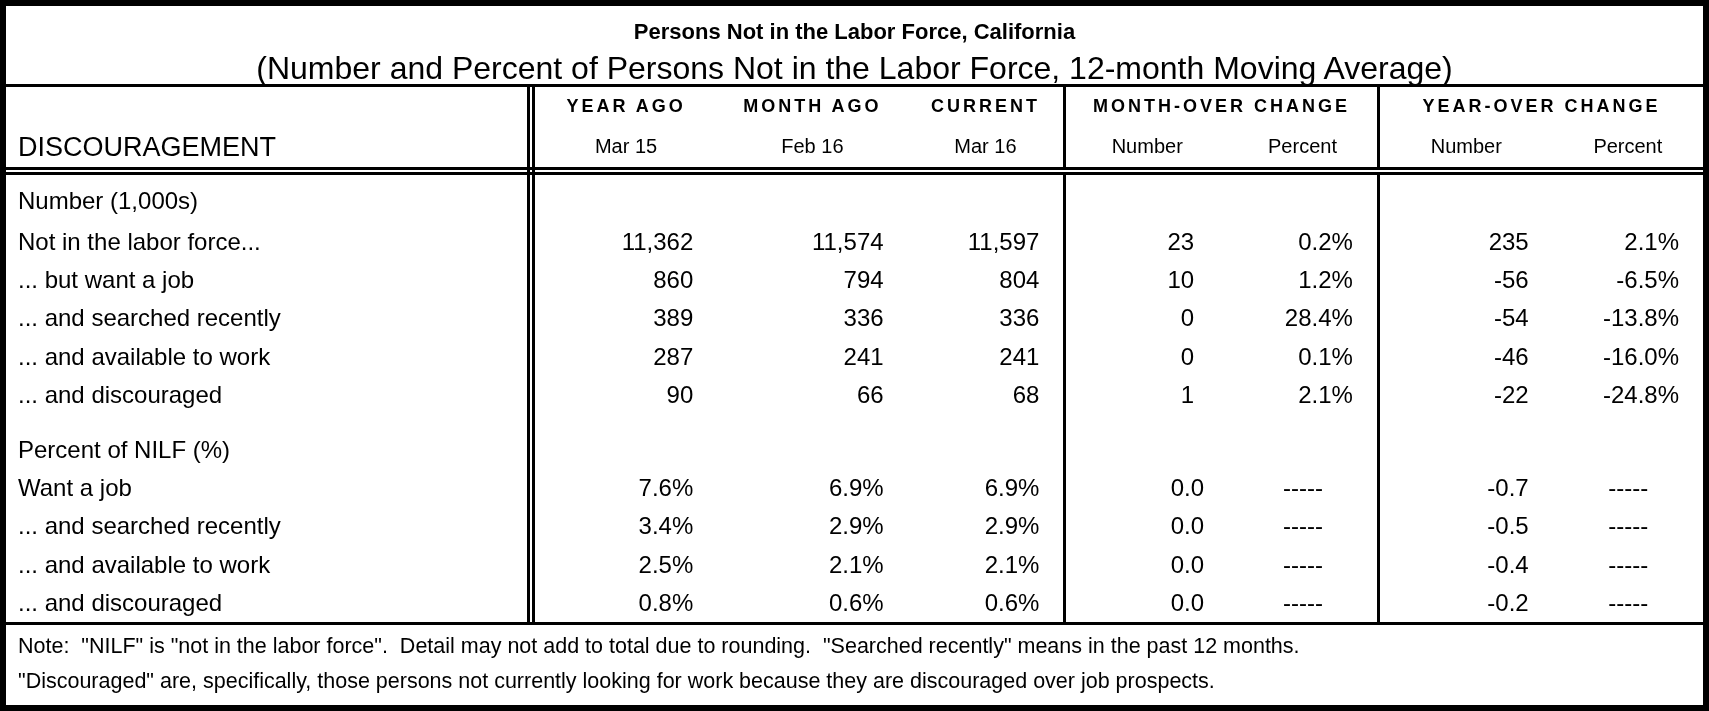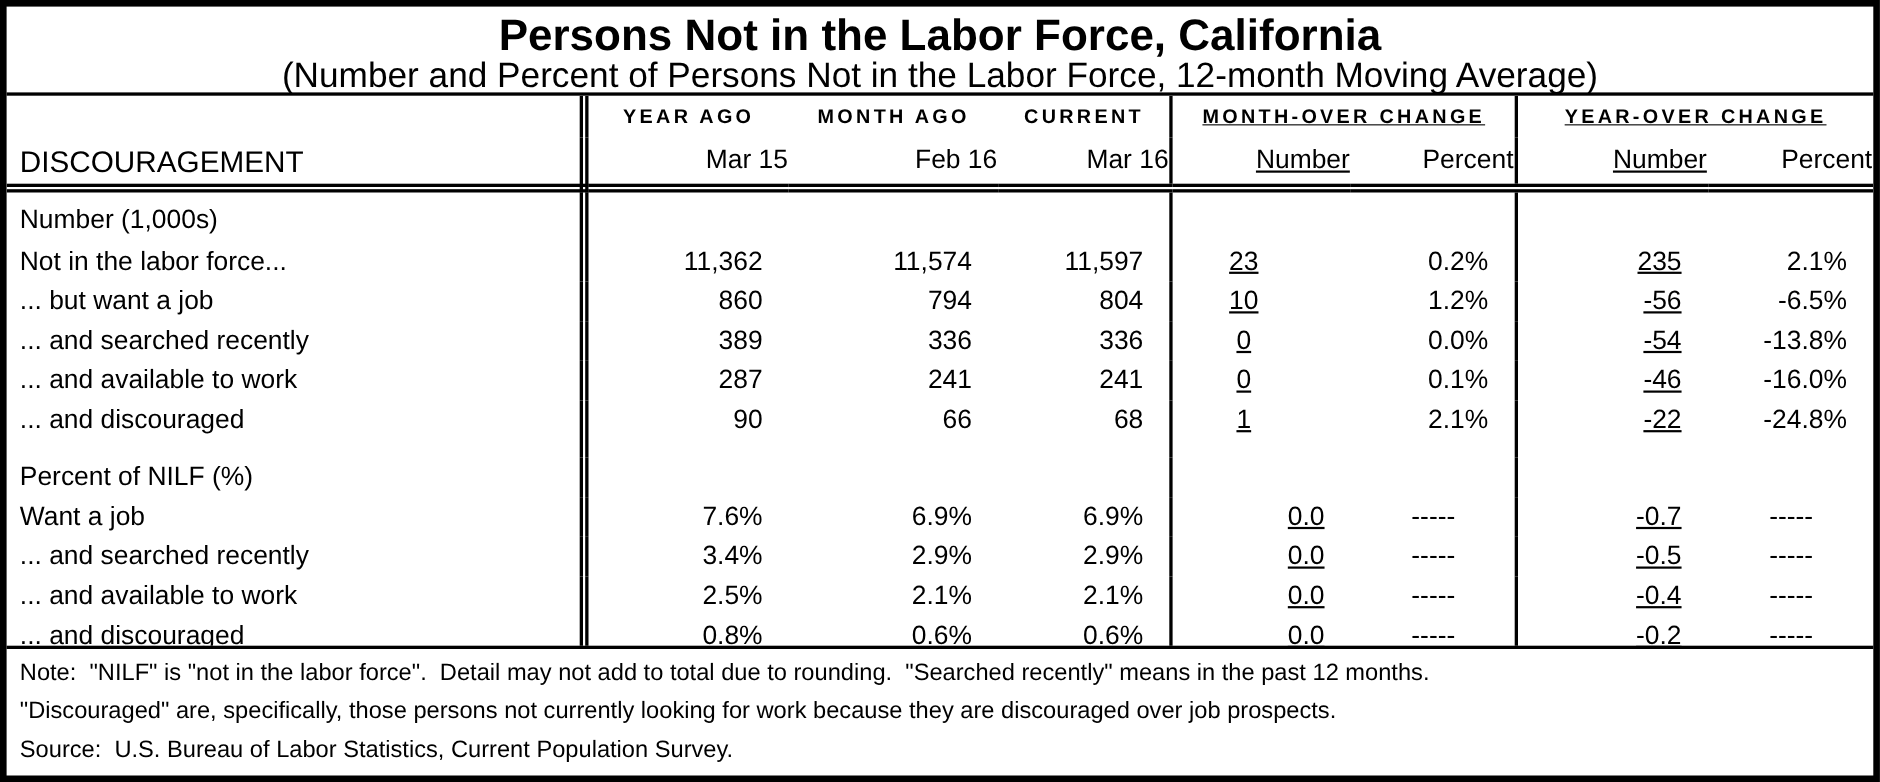--- a/index.html
+++ b/index.html
@@ -12,49 +12,49 @@
     background:#fff;
   }
   
   .title-block{
     border-bottom:3px solid #000;
     text-align:center;
     padding-top:6px;
     height:81px;box-sizing:border-box;
     flex:0 0 auto;
   }
-  .title{font-size:40px;font-weight:bold;line-height:40px;}
+  .title{font-size:22px;font-weight:bold;line-height:40px;}
   .subtitle{font-size:32px;line-height:32px;}
   
   .table-wrap{flex:1 1 auto;overflow:hidden;}
   table{
     border-collapse:collapse;
     table-layout:fixed;
     width:100%;height:100%;
   }
   td,th{margin:0;overflow:hidden;white-space:nowrap;font-weight:normal;}
   
   .lbl{border-right:8px double #000;text-align:left;padding-left:12px;}
-  .sepl{border-left:3px solid #000;text-decoration:underline;}
+  .sepl{border-left:3px solid #000;}
   
   thead .grp{
     font-size:18px;font-weight:bold;letter-spacing:3px;
     text-align:center;vertical-align:middle;height:36px;
   }
   thead .sub{
-    font-size:24px;text-align:right;vertical-align:middle;height:40px;
+    font-size:20px;text-align:center;vertical-align:middle;height:40px;
   }
   .head-bottom{border-bottom:8px double #000;}
   .lblhead{
     font-size:27px;vertical-align:bottom;padding-bottom:4px;
   }
   
   tbody td{font-size:24px;height:34px;vertical-align:middle;}
   .num{text-align:right;padding-right:24px;padding-left:44px;}
-  .num-mo{text-align:center;padding-right:34px;margin-top:16px;}
+  .num-mo{text-align:right;padding-right:34px;margin-top:16px;}
   .dash{text-align:center;padding-right:0;}
   .sect td{height:34px;}
   .toprow td{padding-top:6px;height:38px;}
   .spacer td{height:14px;}
   
   .notes{
     border-top:3px solid #000;
     flex:0 0 auto;
     padding:4px 0 6px 12px;
   }
@@ -135,21 +135,21 @@
           <td class="num">1.2%</td>
           <td class="num sepl">-56</td>
           <td class="num">-6.5%</td>
         </tr>
         <tr>
           <td class="lbl">... and searched recently</td>
           <td class="num">389</td>
           <td class="num">336</td>
           <td class="num">336</td>
           <td class="num-mo sepl">0</td>
-          <td class="num">0.0%</td>
+          <td class="num">28.4%</td>
           <td class="num sepl">-54</td>
           <td class="num">-13.8%</td>
         </tr>
         <tr>
           <td class="lbl">... and available to work</td>
           <td class="num">287</td>
           <td class="num">241</td>
           <td class="num">241</td>
           <td class="num-mo sepl">0</td>
           <td class="num">0.1%</td>
@@ -230,16 +230,15 @@
           <td class="dash">-----</td>
         </tr>
 
       </tbody>
     </table>
   </div>
 
   <div class="notes">
     <div class="note-line">Note:  "NILF" is "not in the labor force".  Detail may not add to total due to rounding.  "Searched recently" means in the past 12 months.</div>
     <div class="note-line">"Discouraged" are, specifically, those persons not currently looking for work because they are discouraged over job prospects.</div>
-    <div class="note-line">Source:  U.S. Bureau of Labor Statistics, Current Population Survey.</div>
   </div>
 
 </div>
 
 </body></html>

